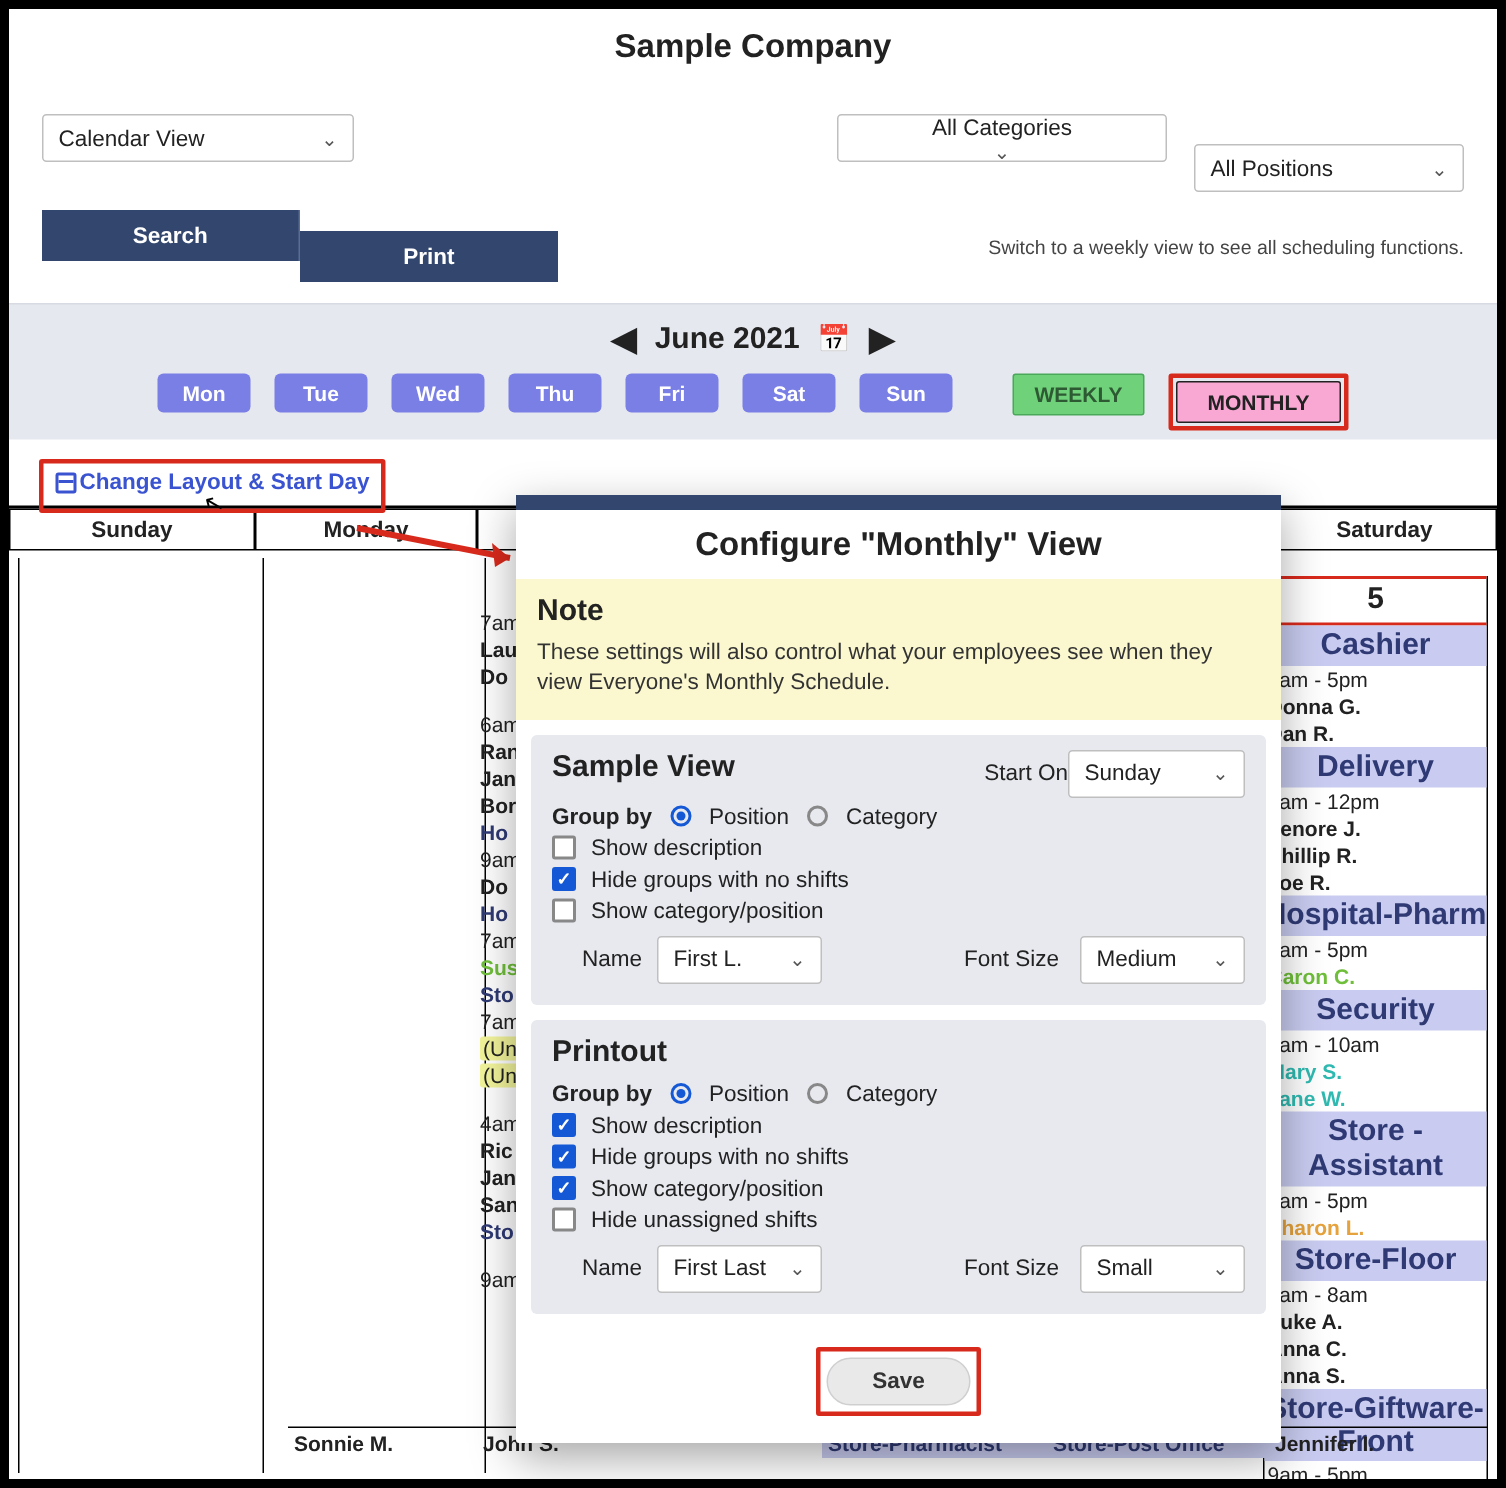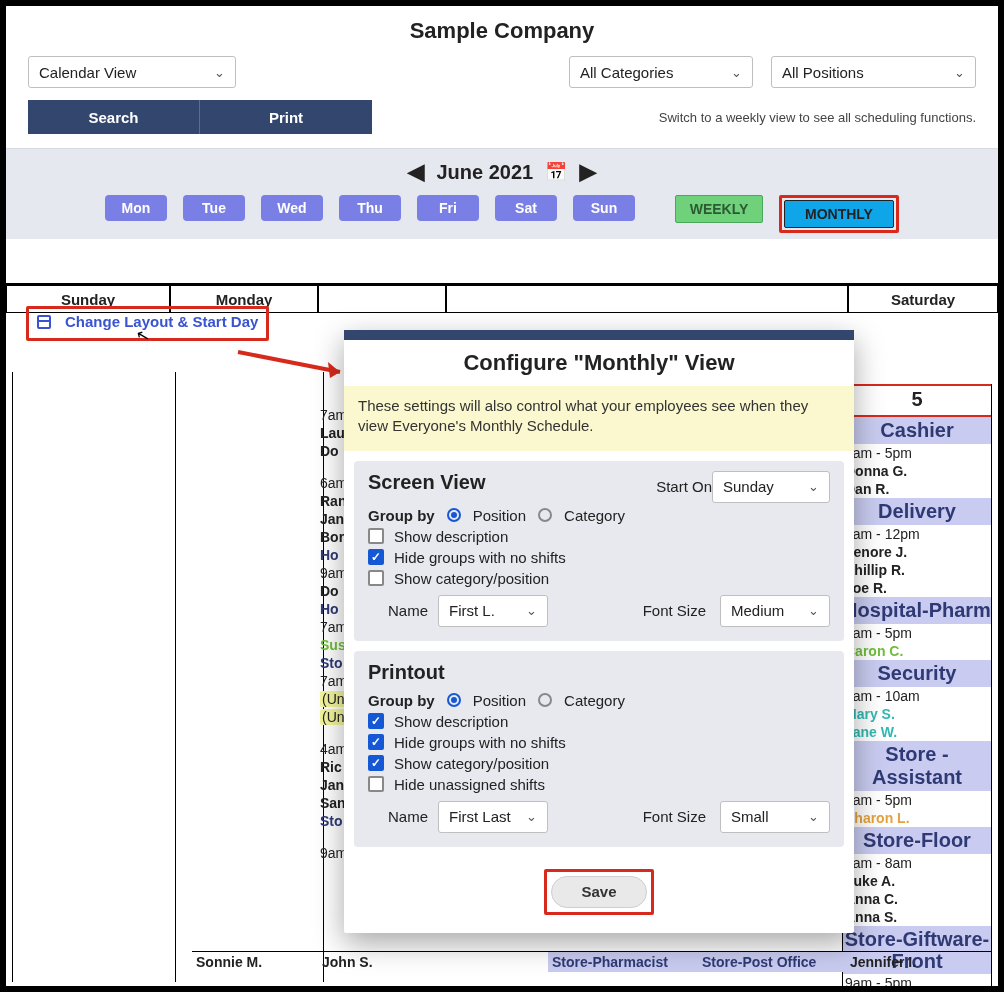--- a/index.html
+++ b/index.html
@@ -12,37 +12,37 @@
   .topnav .spacer { flex:1; }
   
   .title { text-align:center; margin-top:12px; }
   .title .line { font-size:22px; font-weight:800; color:#222; }
   .title .line2 { font-size:22px; font-weight:800; color:#222; }
   
   .filters { display:flex; gap:18px; padding:12px 22px 0 22px; align-items:center; }
   .select { display:flex; align-items:center; justify-content:space-between; border:1px solid #bfbfbf; border-radius:3px; height:32px; padding:0 10px; font-size:15px; background:#fff; cursor:pointer; }
   .select .chev { font-size:13px; color:#555; }
   .filters .sel-left { width:208px; }
-  .filters .sel-mid { width:184px; margin-left:auto; }
-  .filters .sel-right { width:205px; }
+  .filters .sel-mid { width:220px; margin-left:auto;flex-direction:column; }
+  .filters .sel-right { width:180px;margin-top:40px; }
   
   .actionrow { display:flex; align-items:center; padding:12px 22px 0 22px; }
   .btnbar { display:flex; }
   .btn-dark { background:#33476e; color:#fff; font-weight:700; font-size:15px; height:34px; width:172px; display:flex; align-items:center; justify-content:center; border-right:1px solid #5a6d93; cursor:pointer; }
-  .btn-dark:last-child { border-right:none; }
+  .btn-dark:last-child { border-right:none;margin-top:14px; }
   .switch-note { margin-left:auto; font-size:13px; color:#444; }
   
   .weeknav { background:#e6e8ef; margin-top:14px; padding:10px 0 6px; border-top:1px solid #d7d9e3; text-align:center; position:relative; }
   .monthrow { display:flex; align-items:center; justify-content:center; gap:12px; font-size:20px; font-weight:800; color:#222; }
   .tri { font-size:22px; cursor:pointer; user-select:none; }
   .calicon { font-size:18px; color:#222; }
   .daybtns { margin-top:10px; display:flex; justify-content:center; gap:16px; }
   .daybtn { background:#7a7fe6; color:#fff; font-weight:700; width:62px; height:26px; border-radius:4px; display:flex; align-items:center; justify-content:center; font-size:14px; cursor:pointer; }
   .wkbtn { background:#6fd17a; color:#2d5a33; font-weight:800; width:88px; height:28px; border:1px solid #4aa85a; border-radius:2px; display:flex; align-items:center; justify-content:center; font-size:14px; cursor:pointer; }
-  .mobtn { background:#0ea5e9; color:#222; font-weight:800; width:110px; height:28px; border:1px solid #222; border-radius:2px; display:flex; align-items:center; justify-content:center; font-size:14px; cursor:pointer; }
+  .mobtn { background:#f9a8d4; color:#222; font-weight:800; width:110px; height:28px; border:1px solid #222; border-radius:2px; display:flex; align-items:center; justify-content:center; font-size:14px; cursor:pointer; }
   .redbox { border:3px solid #d82a1c; padding:2px; border-radius:2px; }
   .daybtns .redbox { display:flex; align-items:center; }
   
   .layoutlink { position:absolute; left:20px; top:300px; display:flex; align-items:center; gap:6px; color:#3a53d1; font-weight:600; font-size:15px; cursor:pointer; }
   .layoutlink-box { border:3px solid #d82a1c; padding:4px 8px 6px 8px; border-radius:2px; }
   .calendar-mini { width:14px; height:14px; border:2px solid #3a53d1; border-radius:2px; position:relative; }
   .calendar-mini::before { content:""; position:absolute; left:0; right:0; top:3px; height:2px; background:#3a53d1; }
   .cursor-pointer { position:absolute; left:130px; top:320px; font-size:16px; color:#000; transform:rotate(-15deg); }
   
   .tablewrap { border-top:2px solid #000; margin-top:30px; }
@@ -155,21 +155,21 @@
       <div style="width:8px"></div>
       <div class="wkbtn">WEEKLY</div>
       <div class="redbox">
         <div class="mobtn">MONTHLY</div>
       </div>
     </div>
   </div>
 
   <div class="layoutlink">
     <span class="layoutlink-box">
-      <span style="display:inline-flex;align-items:center;gap:14px;">
+      <span style="display:inline-flex;align-items:center;gap:2px;">
         <span class="calendar-mini"></span>
         <span>Change Layout &amp; Start Day</span>
       </span>
     </span>
   </div>
   <div class="cursor-pointer">↖</div>
 
   <div class="arrow">
     <svg viewBox="0 0 120 40">
         <defs></defs>
@@ -261,26 +261,27 @@
     <div class="cell" style="width:230px;font-weight:700;">John S.</div>
     <div class="cell purple" style="width:150px;">Store-Pharmacist</div>
     <div class="cell purple" style="width:148px;">Store-Post Office</div>
     <div class="cell" style="flex:1;font-weight:700;">Jennifer I.</div>
   </div>
 
   <div class="modal">
     <div class="bar"></div>
     <div class="mtitle">Configure "Monthly" View</div>
     <div class="note">
+      <h3>Note</h3>
       <p>These settings will also control what your employees see when they view Everyone's Monthly Schedule.</p>
     </div>
 
     <div class="section">
       <div class="toprow">
-        <h3>Screen View</h3>
+        <h3>Sample View</h3>
         <div class="start">
           <span>Start On</span>
           <div class="select sel">
             <span>Sunday</span>
             <span class="chev">⌄</span>
           </div>
         </div>
       </div>
       <div class="grouprow">
         <span class="lbl">Group by</span>

